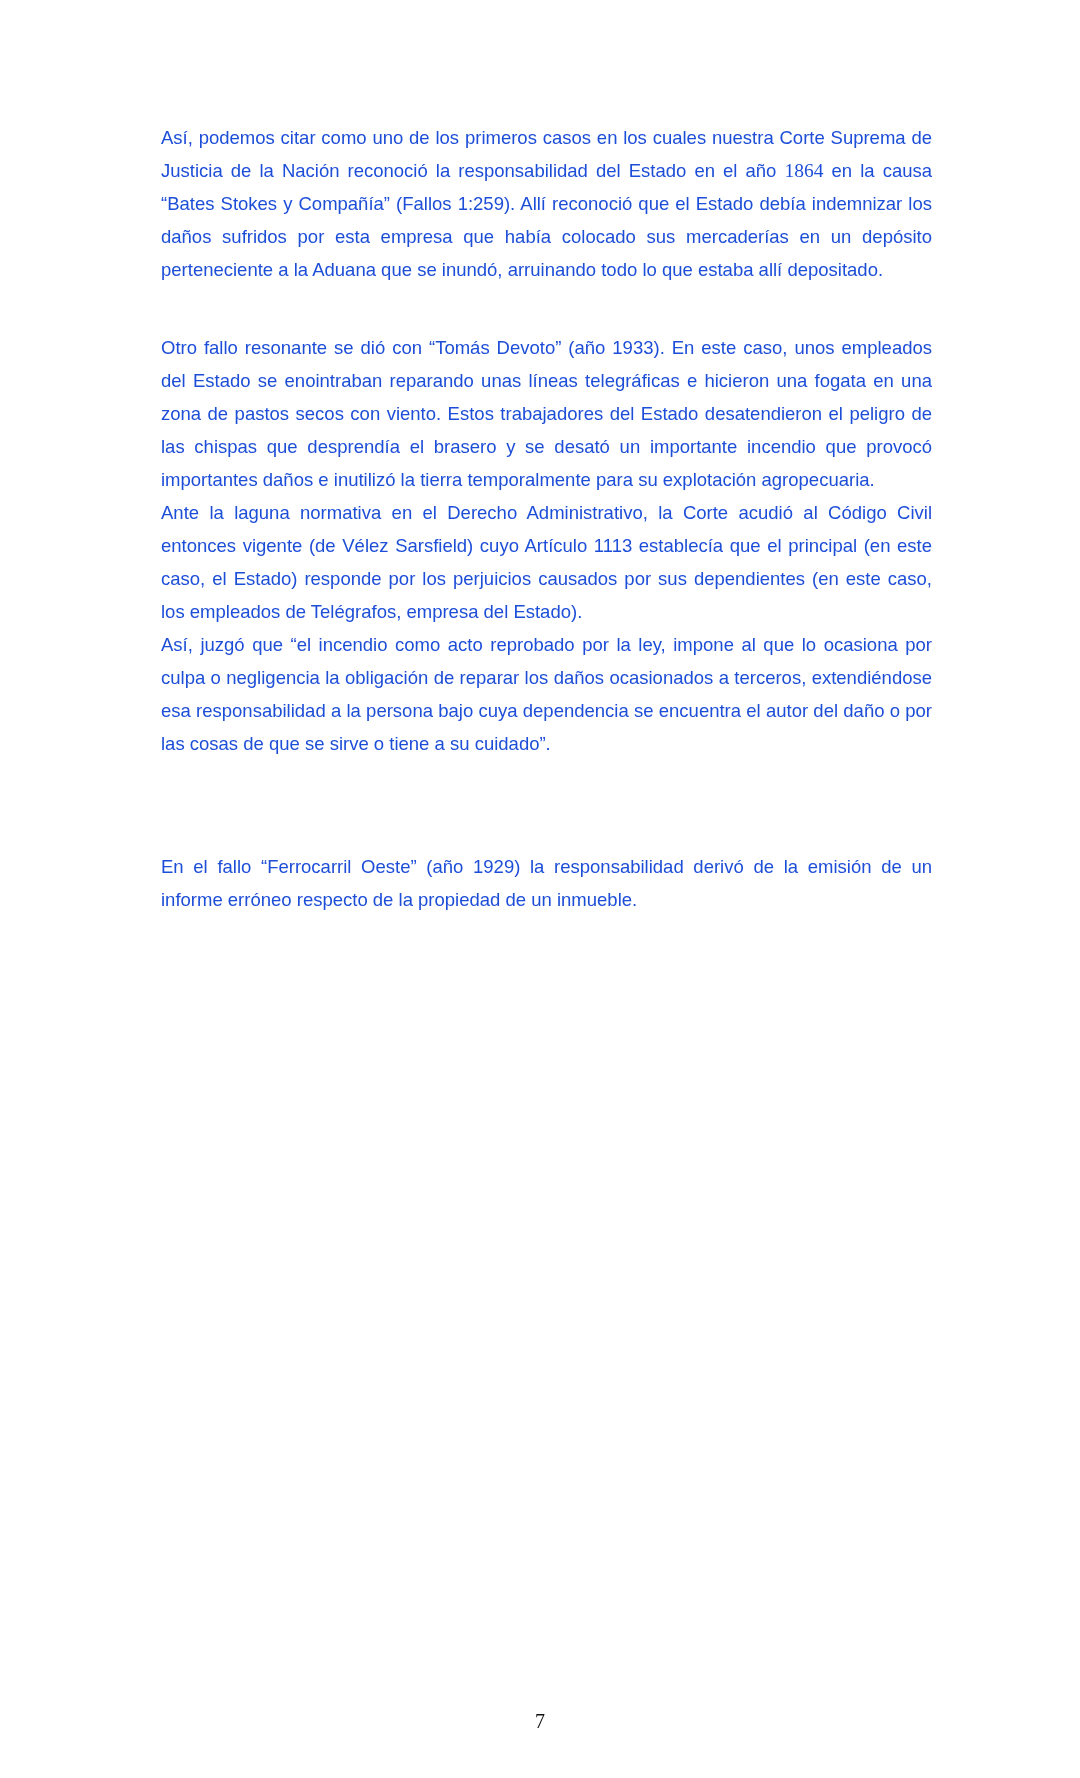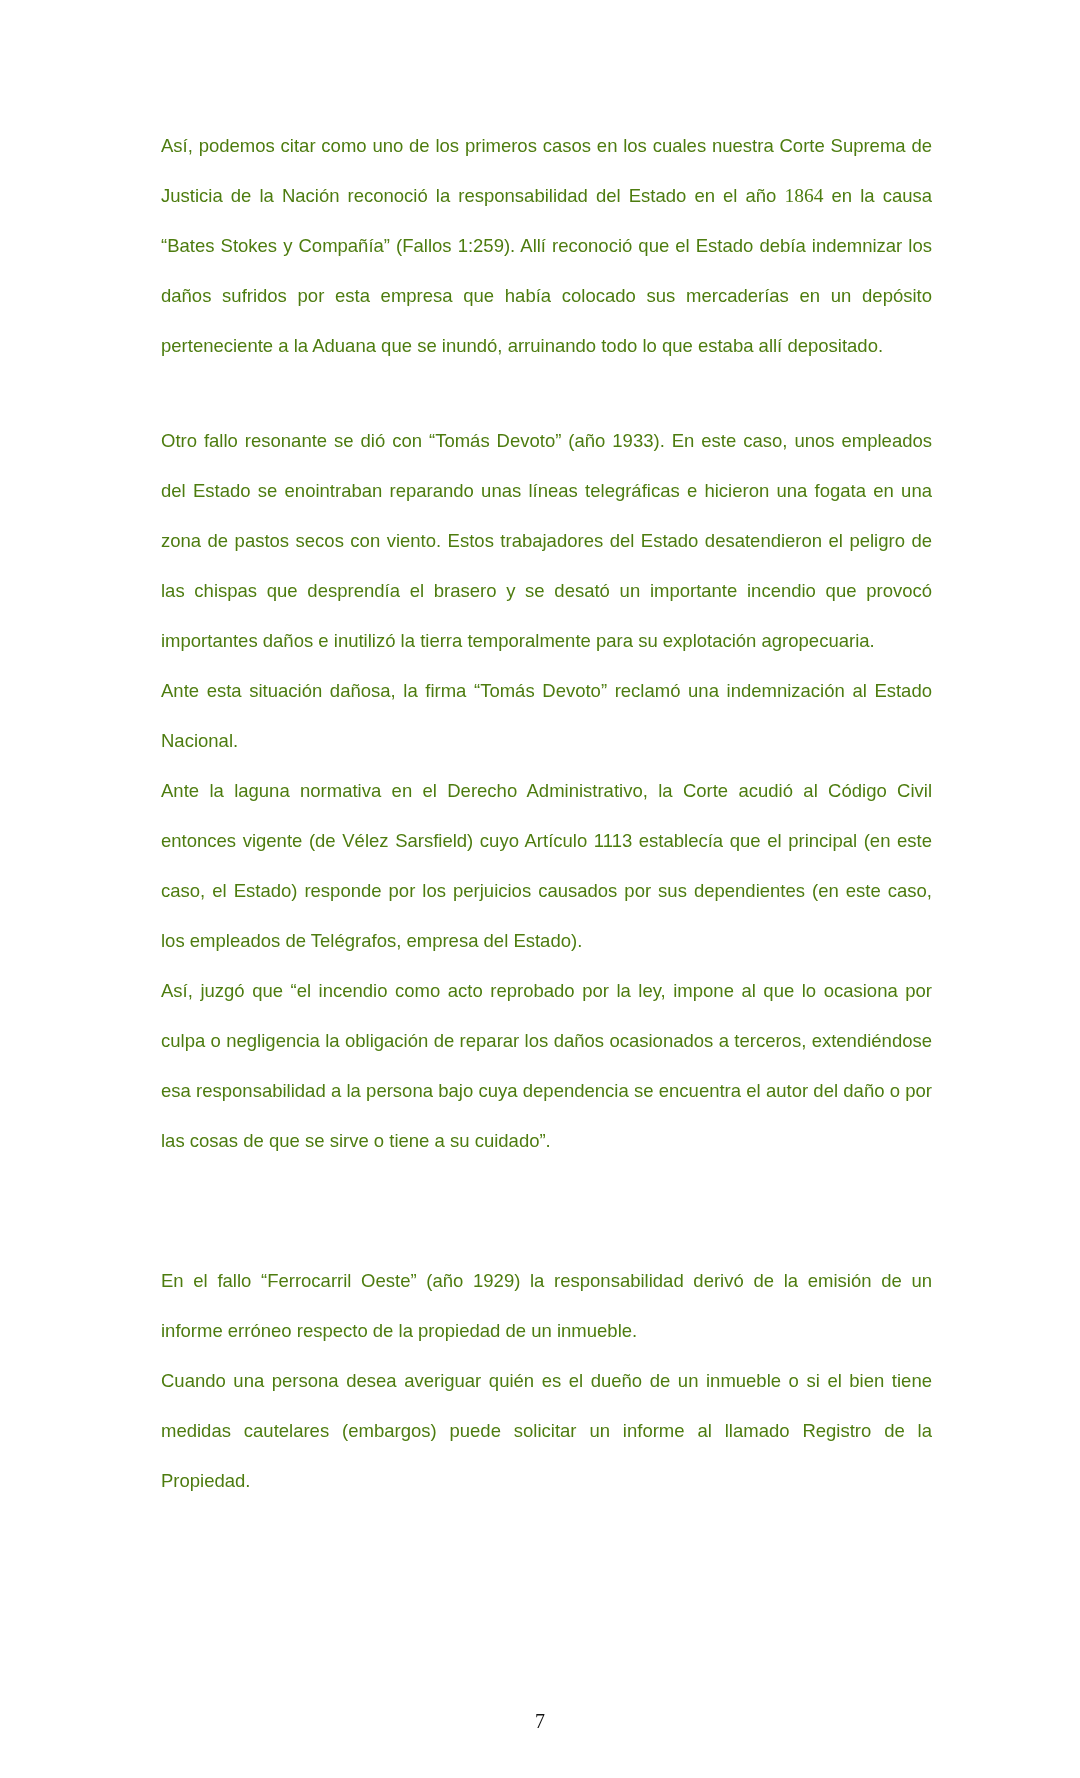--- a/index.html
+++ b/index.html
@@ -11,24 +11,24 @@
       width: 1080px;
       height: 1778px;
       position: relative;
       overflow: hidden;
     }
     .page {
       position: absolute;
       left: 161px;
       top: 121px;
       width: 771px;
-      color: #4d7c0f;
+      color: #1d4ed8;
       font-family: "Liberation Sans", sans-serif;
       font-size: 18.5px;
-      line-height: 50px;
+      line-height: 33px;
       text-align: justify;
       text-align-last: left;
     }
     .para {
       margin: 0;
       padding: 0;
     }
     .gap {
       height: 45px;
     }
@@ -54,30 +54,28 @@
 <body>
 
 <div class="page">
 
   <p class="para"><span>Así, podemos citar como uno de los primeros casos en los cuales nuestra Corte Suprema de Justicia de la Nación reconoció la responsabilidad del Estado en el año </span><span class="serif-num">1864</span><span> en la causa “Bates Stokes y Compañía” (Fallos 1:259). Allí reconoció que el Estado debía indemnizar los daños sufridos por esta empresa que había colocado sus mercaderías en un depósito perteneciente a la Aduana que se inundó, arruinando todo lo que estaba allí depositado.</span></p>
 
   <div class="gap"></div>
 
   <p class="para">Otro fallo resonante se dió con “Tomás Devoto” (año 1933). En este caso, unos empleados del Estado se enointraban reparando unas líneas telegráficas e hicieron una fogata en una zona de pastos secos con viento. Estos trabajadores del Estado desatendieron el peligro de las chispas que desprendía el brasero y se desató un importante incendio que provocó importantes daños e inutilizó la tierra temporalmente para su explotación agropecuaria.</p>
 
-  <p class="para">Ante esta situación dañosa, la firma “Tomás Devoto” reclamó una indemnización al Estado Nacional.</p>
 
 
   <p class="para">Ante la laguna normativa en el Derecho Administrativo, la Corte acudió al Código Civil entonces vigente (de Vélez Sarsfield) cuyo Artículo 1113 establecía que el principal (en este caso, el Estado) responde por los perjuicios causados por sus dependientes (en este caso, los empleados de Telégrafos, empresa del Estado).</p>
 
   <p class="para">Así, juzgó que “el incendio como acto reprobado por la ley, impone al que lo ocasiona por culpa o negligencia la obligación de reparar los daños ocasionados a terceros, extendiéndose esa responsabilidad a la persona bajo cuya dependencia se encuentra el autor del daño o por las cosas de que se sirve o tiene a su cuidado”.</p>
 
 
   <div class="gap-double"></div>
   <div class="gap"></div>
 
   <p class="para">En el fallo “Ferrocarril Oeste” (año 1929) la responsabilidad derivó de la emisión de un informe erróneo respecto de la propiedad de un inmueble.</p>
 
-  <p class="para">Cuando una persona desea averiguar quién es el dueño de un inmueble o si el bien tiene medidas cautelares (embargos) puede solicitar un informe al llamado Registro de la Propiedad.</p>
 
 </div>
 
 <div class="page-number">7</div>
 
 </body></html>

